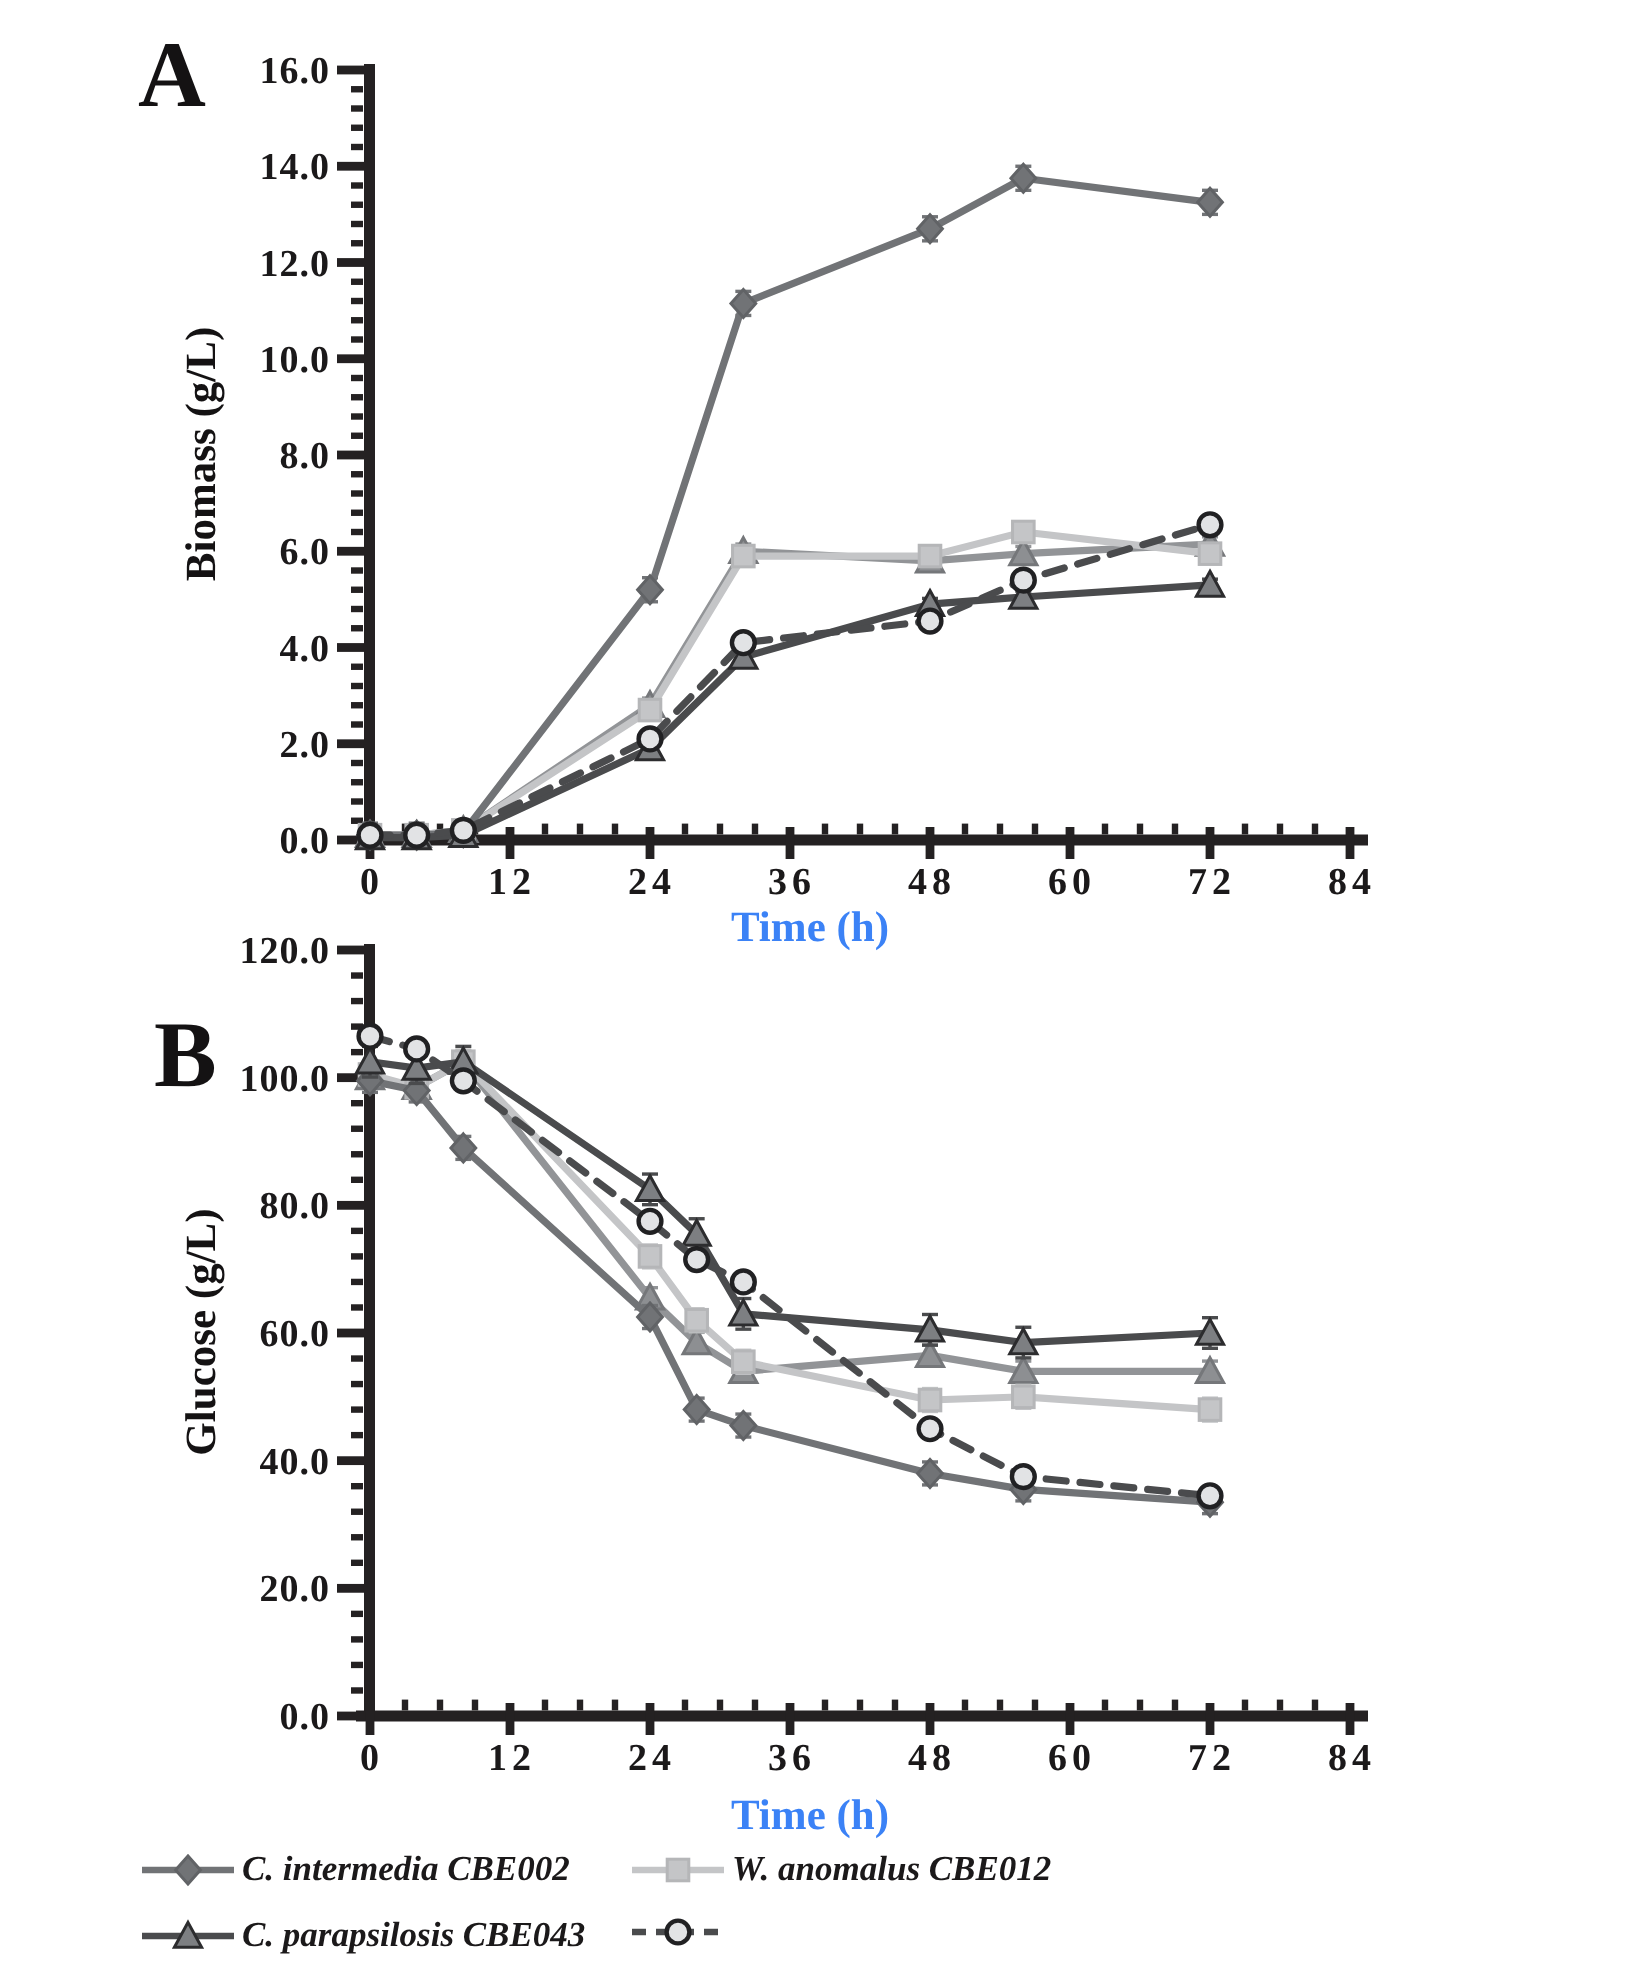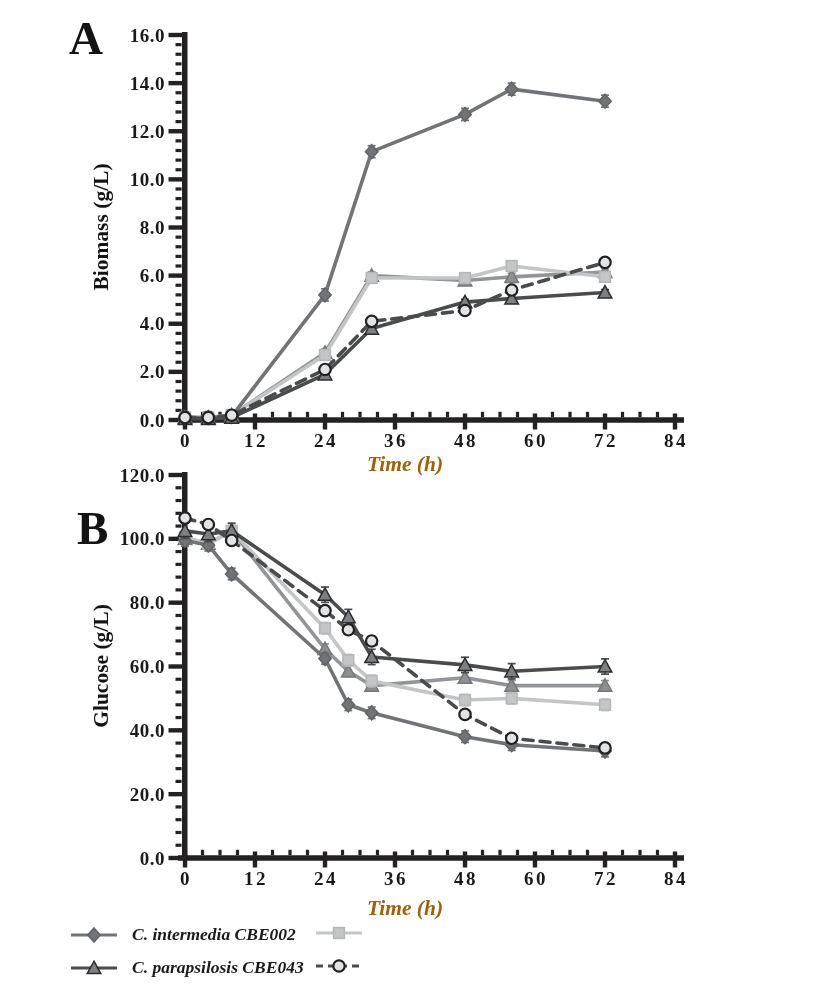--- a/index.html
+++ b/index.html
@@ -17,25 +17,25 @@
   .panel-letter{
     position:absolute;font-weight:bold;font-size:47px;line-height:1;
     color:#141213;
   }
   .y-title{
     position:absolute;transform:translate(-50%,-50%) rotate(-90deg);
     font-weight:bold;font-size:21.5px;white-space:nowrap;color:#141213;
   }
   .x-title{
     position:absolute;transform:translate(-50%,-50%);
-    font-weight:bold;font-size:21.5px;white-space:nowrap;color:#a16207;font-style:italic;
+    font-weight:bold;font-size:21.5px;white-space:nowrap;color:#3b82f6;
   }
   #legend{position:absolute;left:0;top:0;width:100%;height:100%;pointer-events:none;}
   .legend-item{
-    position:absolute;display:flex;align-items:center;gap:14px;white-space:nowrap;
+    position:absolute;display:flex;align-items:center;gap:3px;white-space:nowrap;
     font-weight:bold;font-style:italic;font-size:17.5px;color:#1b191a;
   }
   .legend-item svg{flex:0 0 auto;display:block;}
 </style>
 </head>
 <body>
 
 <div class="figure">
 
   <svg id="charts" width="823" height="915">
@@ -595,20 +595,21 @@
           <line x1="1" y1="9" x2="47" y2="9" stroke="#717376" stroke-width="3.2"></line>
           <path fill="#717376" stroke="#616366" stroke-width="1.5" d="M 24 2 L 30.2 9 L 24 16 L 17.8 9 Z"></path>
         </svg>
         <span>C. intermedia CBE002</span>
       </div>
       <div class="legend-item" style="left: 315px; top: 924px;">
         <svg width="48" height="18">
           <line x1="1" y1="9" x2="47" y2="9" stroke="#c4c5c7" stroke-width="3.2"></line>
           <rect fill="#c4c5c7" stroke="#b5b6b8" stroke-width="1.5" x="18.6" y="3.5999999999999996" width="10.8" height="10.8"></rect>
         </svg>
+        <span>W. anomalus CBE012</span>
       </div>
       <div class="legend-item" style="left: 70px; top: 957px;">
         <svg width="48" height="18">
           <line x1="1" y1="9" x2="47" y2="9" stroke="#4a4b4d" stroke-width="3.2"></line>
           <path fill="#7d7f82" stroke="#2c2c2e" stroke-width="1.5" d="M 24 2.2 L 30.8 14.6 L 17.2 14.6 Z"></path>
         </svg>
         <span>C. parapsilosis CBE043</span>
       </div>
       <div class="legend-item" style="left: 315px; top: 957px;">
         <svg width="48" height="18">

